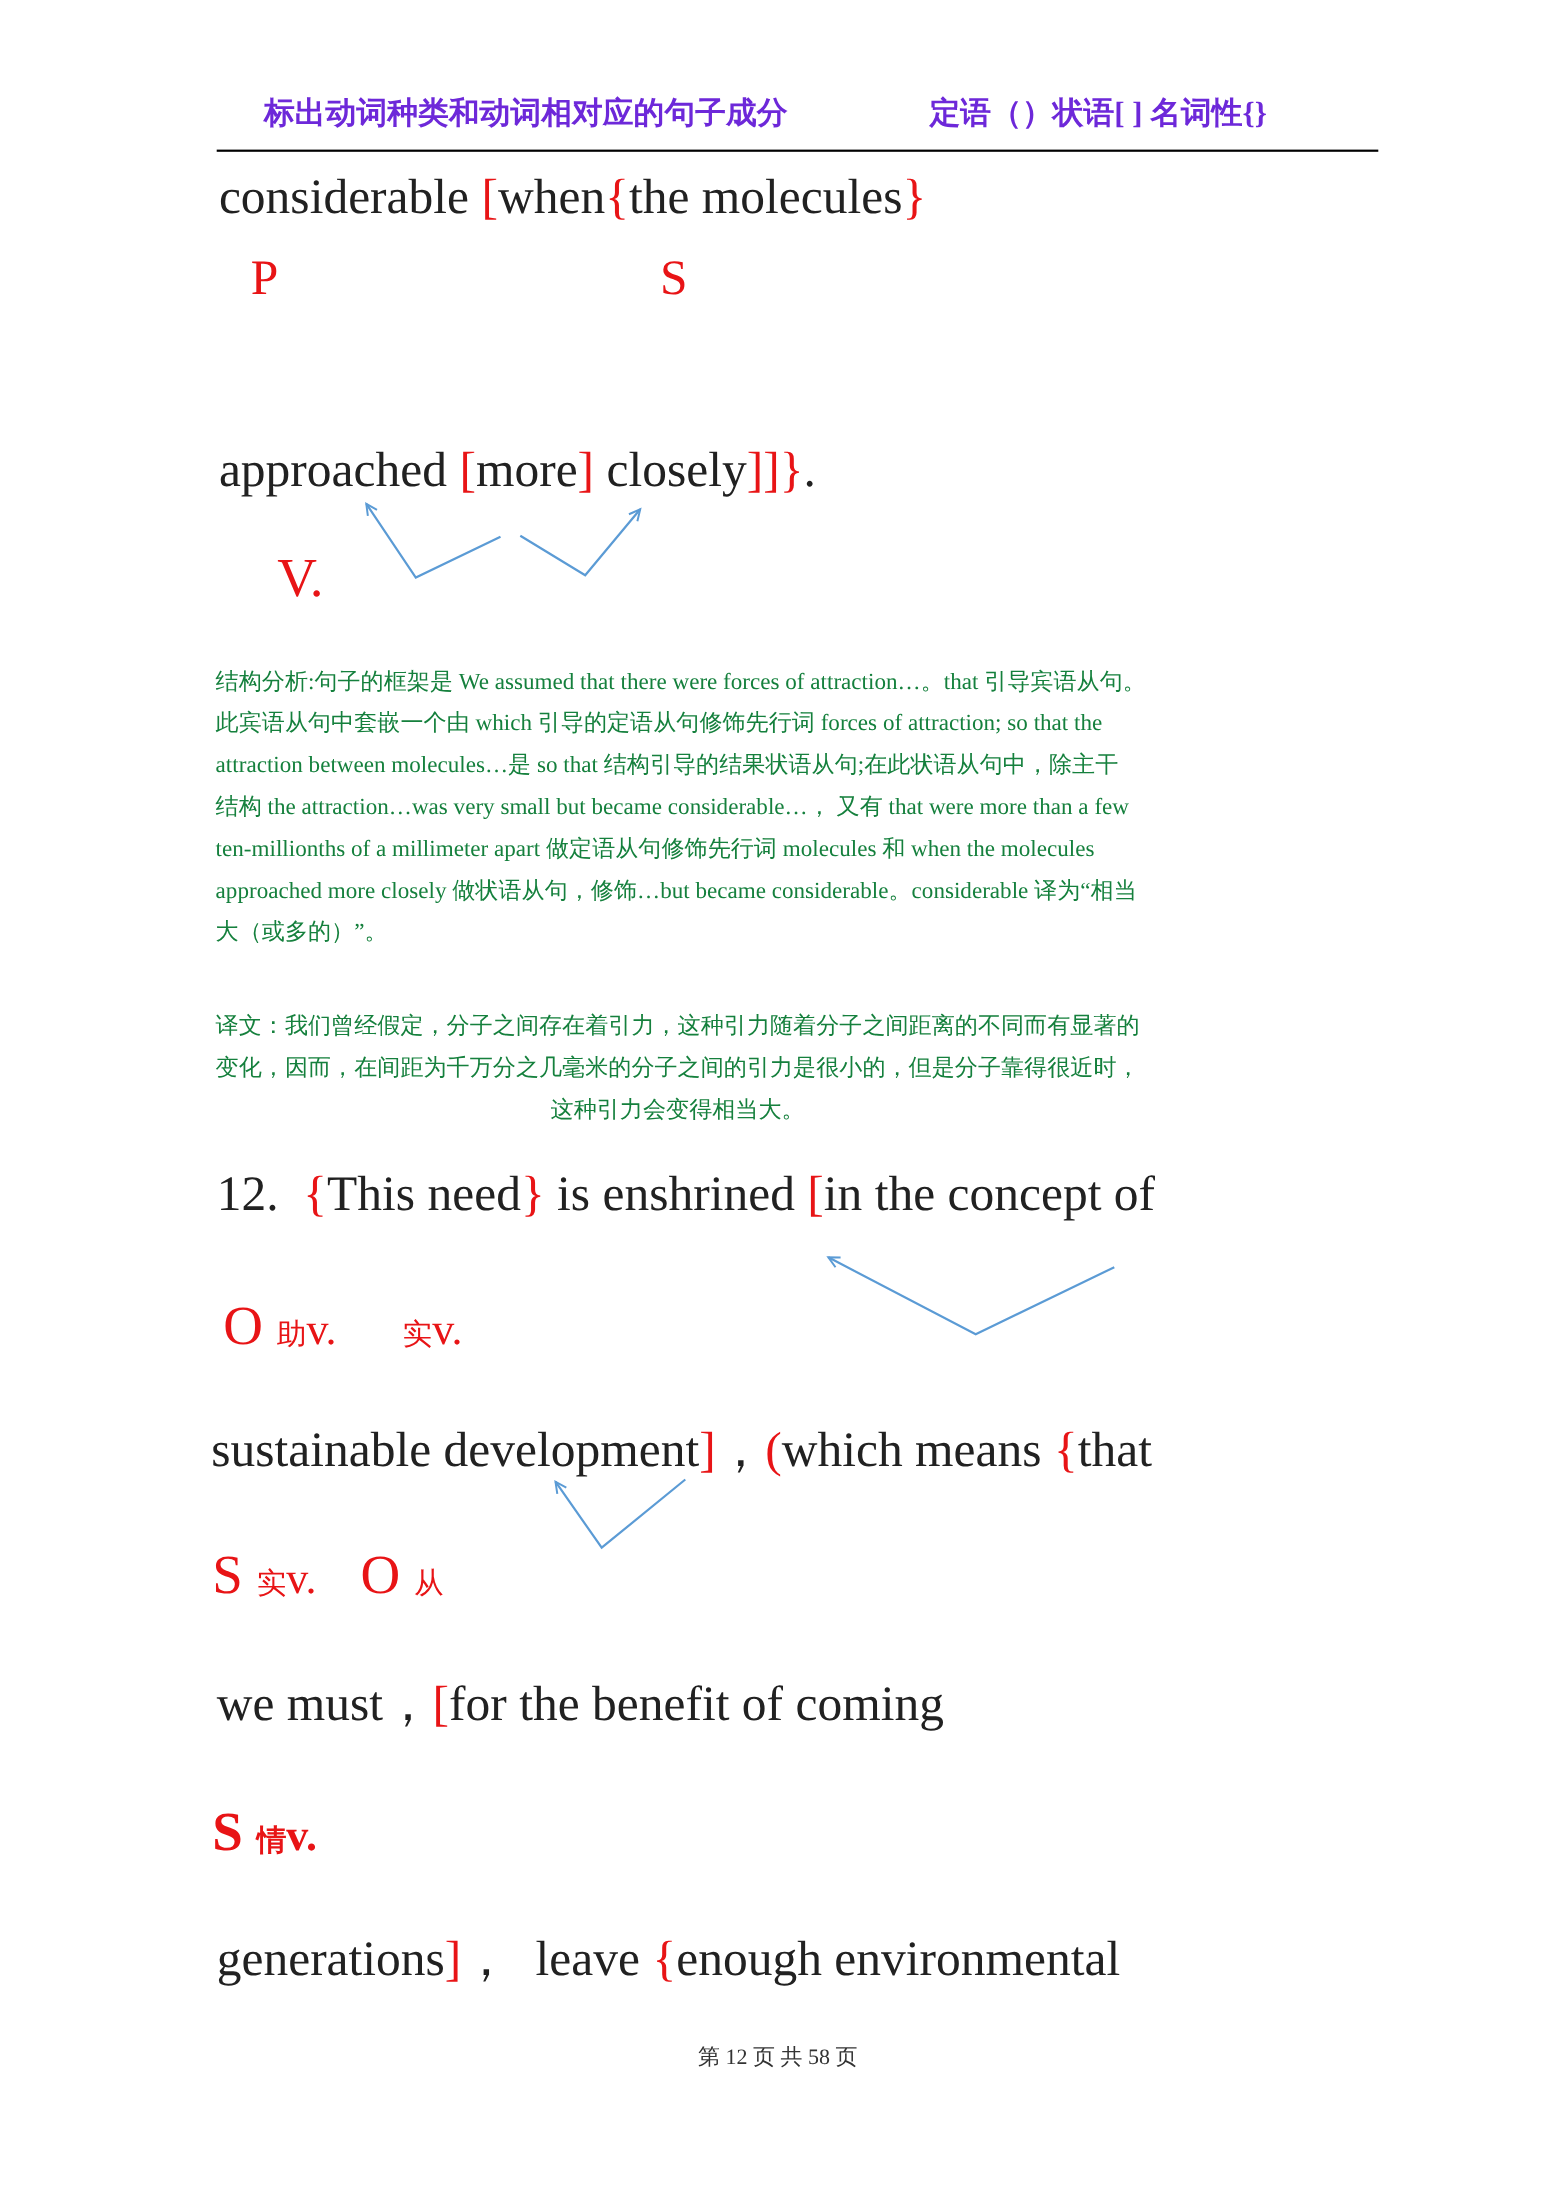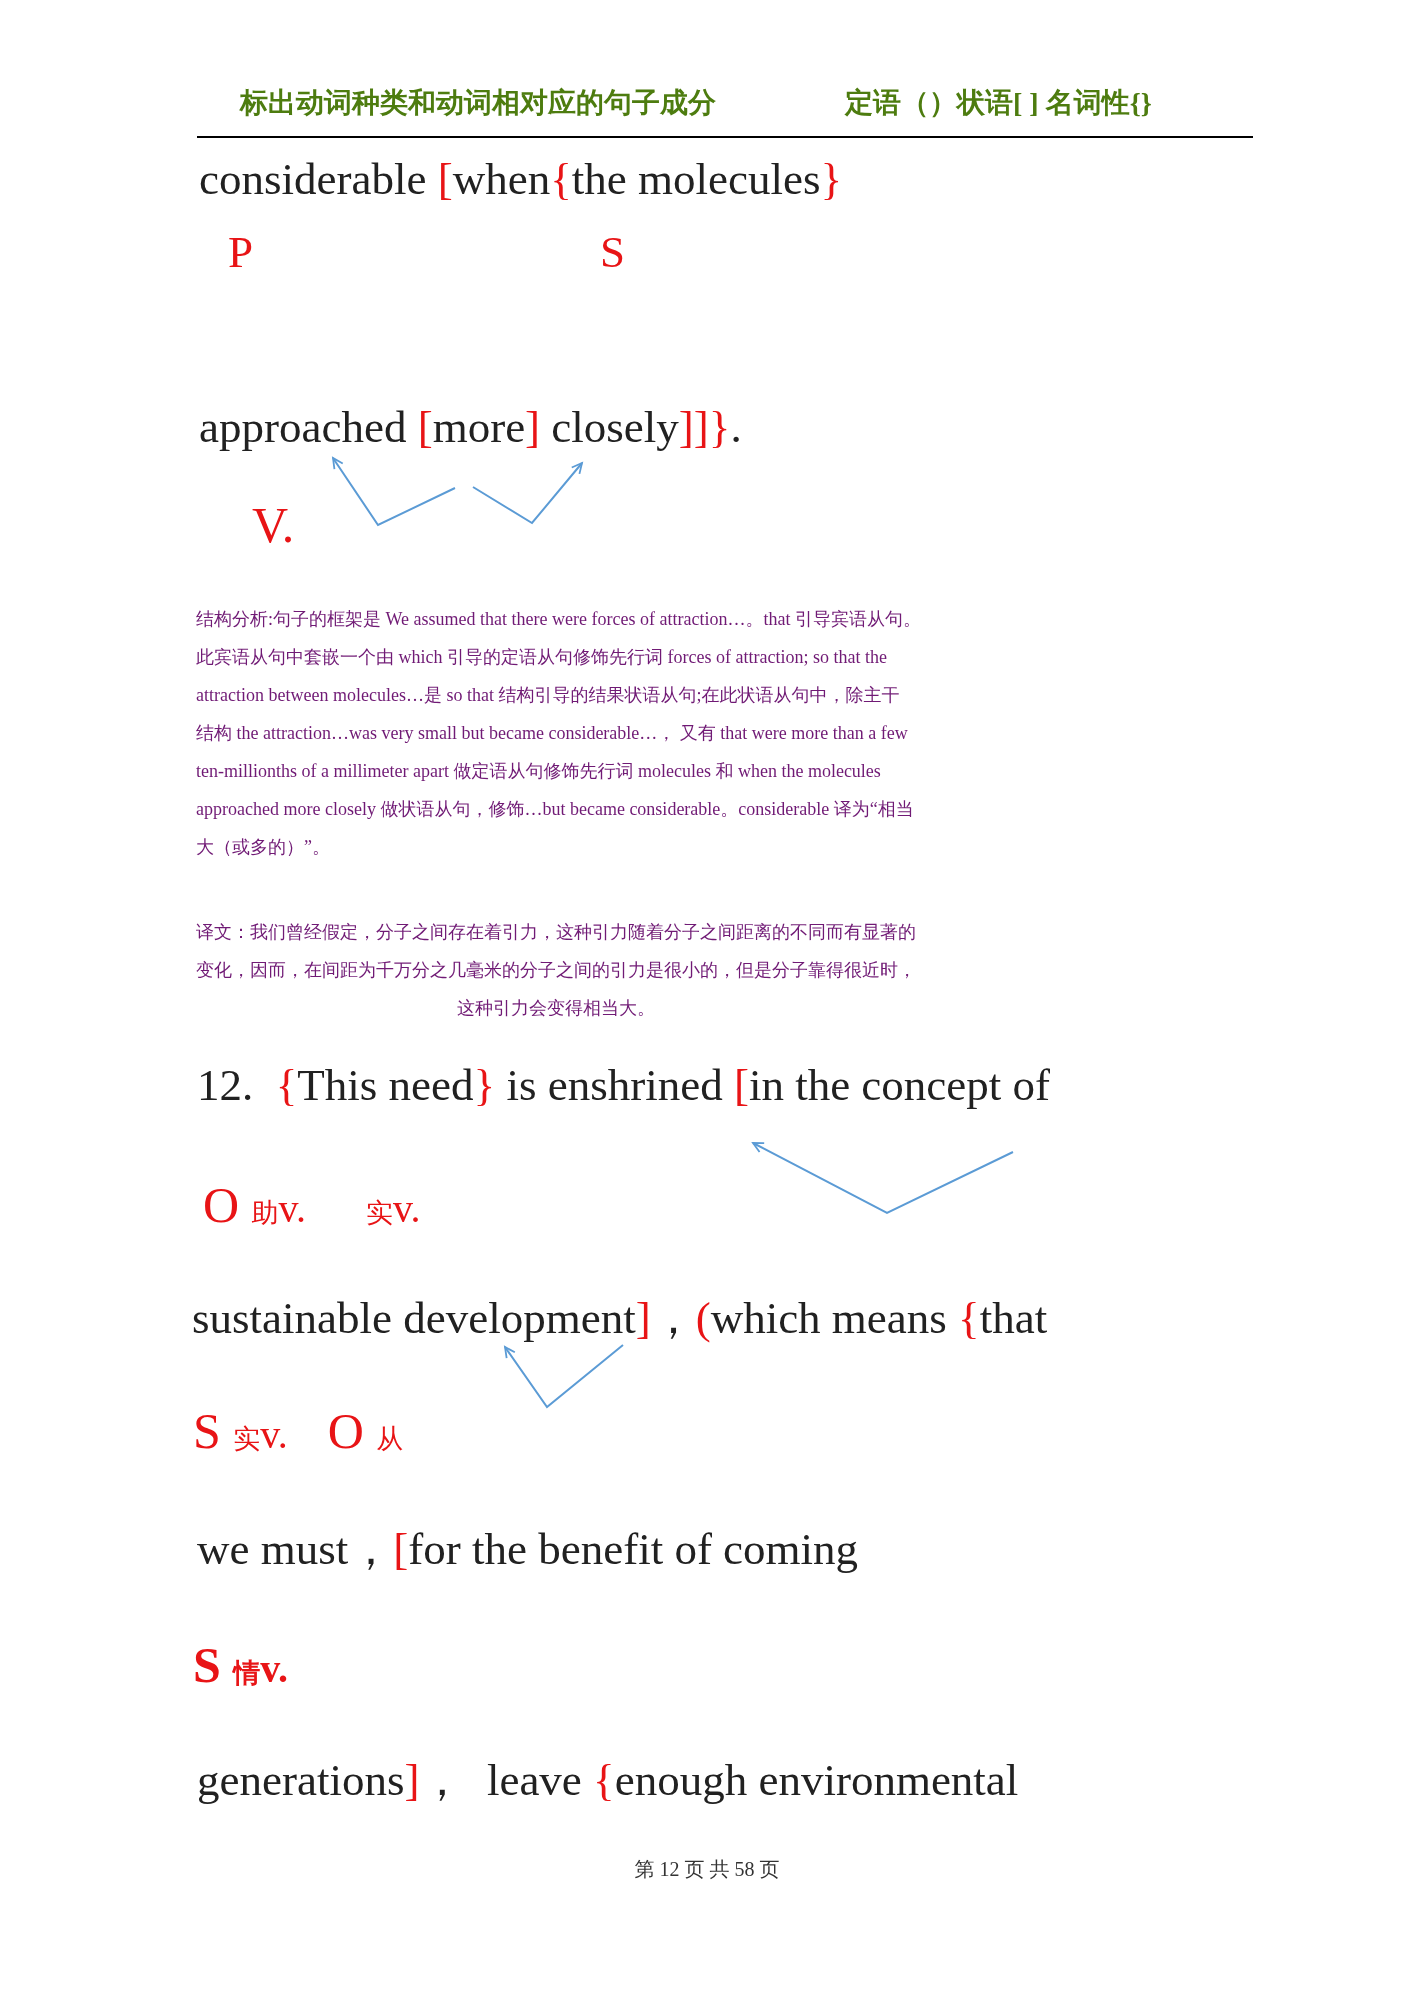--- a/index.html
+++ b/index.html
@@ -5,27 +5,27 @@
   html,body { margin:0; padding:0; background:#ffffff; }
   .page {
     position:relative;
     width:1414px; height:1999px;
     background:#ffffff;
     font-family:"Liberation Serif", serif;
     color:var(--ink,#212121);
     overflow:hidden;
   }
   .abs { position:absolute; white-space:pre; }
-  .hdr { font-weight:bold; font-size:28px; color:#4d7c0f; }
+  .hdr { font-weight:bold; font-size:28px; color:#6d28d9; }
   .rule { position:absolute; height:0; border-top:2px solid #000; }
   .bigline { font-size:45px; line-height:58px; }
   .c-red { color:var(--red,#e81416); }
   .label-big { font-size:45px; color:var(--red,#e81416); }
   .label-v { font-size:50px; color:var(--red,#e81416); }
-  .para { font-size:18px; line-height:38px; color:#701a75; }
+  .para { font-size:21px; line-height:38px; color:#15803d; }
   .para-line { white-space:pre; }
   .anno { font-size:40px; color:var(--red,#e81416); }
   .anno span { vertical-align:baseline; }
   .sz-xl { font-size:50px; }
   .sz-lg { font-size:40px; }
   .sz-sm { font-size:27px; }
   .footer { position:absolute; left:0; width:100%; text-align:center; font-family:Liberation Serif, serif; font-size:20px; color:#333; }
   svg.overlay { position:absolute; left:0; top:0; pointer-events:none; }
 </style>
 </head>

